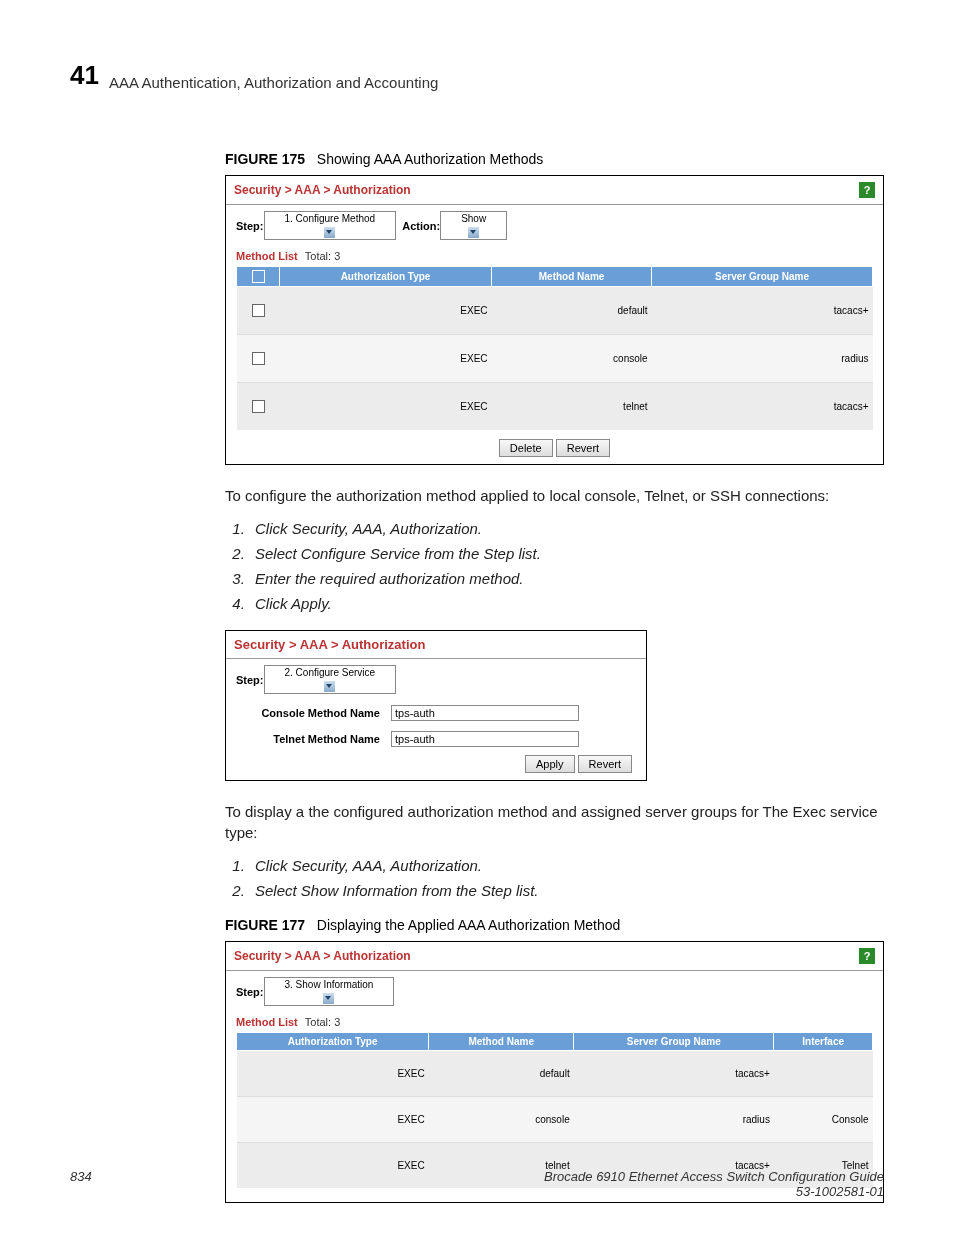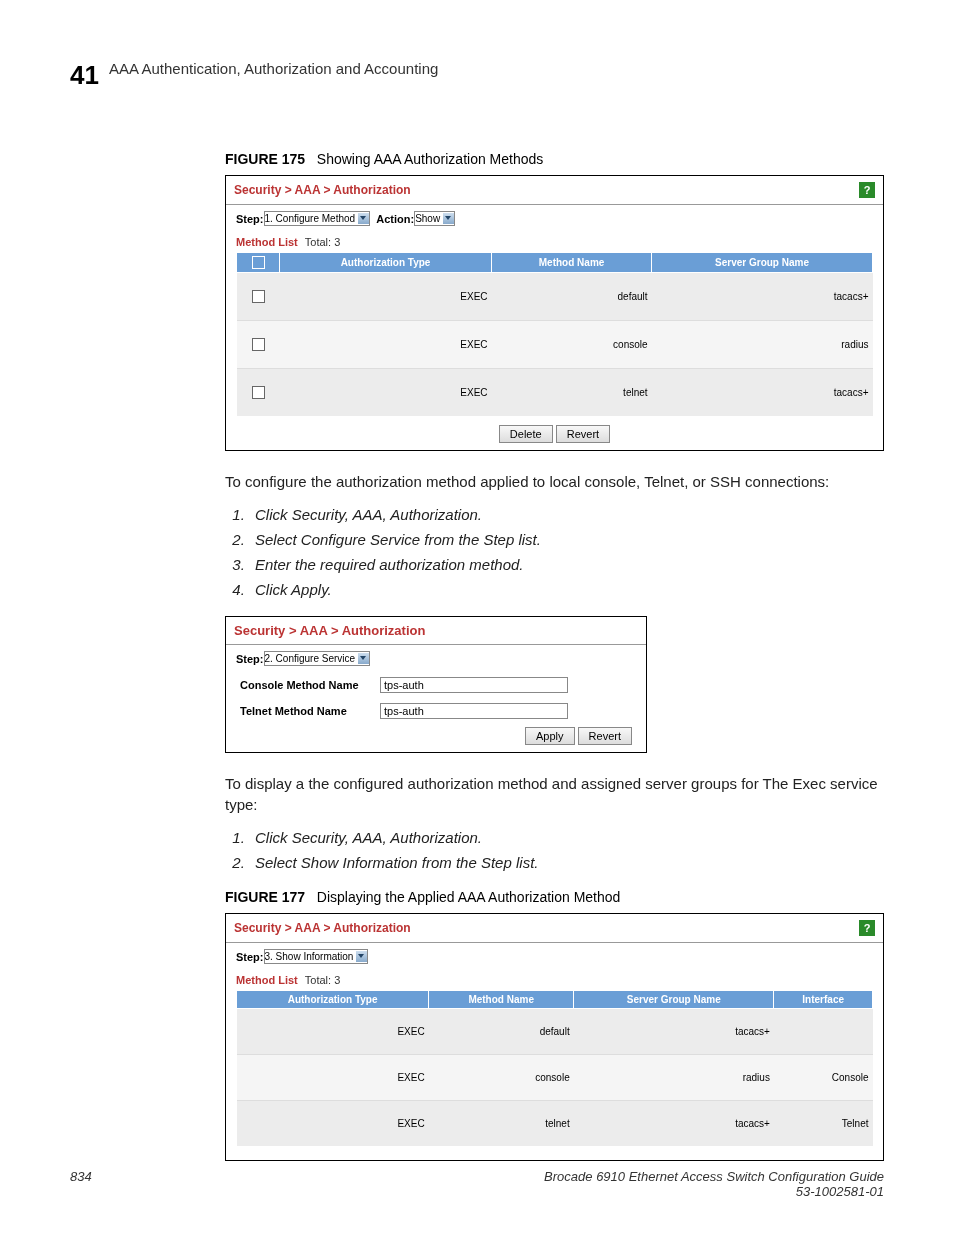--- a/index.html
+++ b/index.html
@@ -10,21 +10,21 @@
   }
   .page {
     width: 954px;
     height: 1235px;
     padding: 60px 70px 40px 70px;
     box-sizing: border-box;
     position: relative;
   }
   .header-row {
     display: flex;
-    align-items: flex-start;
+    align-items: flex-end;
     margin-bottom: 60px;
   }
   .chapter-num {
     font-size: 26px;
     font-weight: bold;
     margin-right: 10px;
   }
   .chapter-title {
     font-size: 15px;
     color: #333;
@@ -65,26 +65,27 @@
     font-weight: bold;
     font-size: 11px;
   }
   .step-row {
     padding: 6px 10px;
     display: flex;
     align-items: center;
   }
   .select-box {
     border: 1px solid #888;
-    padding: 1px 0;
+    padding: 1px 20px;
     display: inline-flex;
     align-items: center;
     gap: 3px;
     font-size: 10px;
     background: #fff;
+    flex-direction: column;
   }
   .dd-arrow {
     width:11px; height:11px;
     background: linear-gradient(#cde, #8ac);
     display:inline-block;
     position:relative;
   }
   .dd-arrow::after {
     content:"";
     position:absolute;
@@ -151,26 +152,27 @@
     padding-left: 24px;
     font-style: italic;
   }
   ol.steps li { margin-bottom: 8px; padding-left:6px; }
   .form-row {
     display:flex;
     align-items:center;
     padding:5px 14px;
     font-size:11px;
   }
-  .form-row .lbl { width:140px; font-weight:bold; }
+  .form-row .lbl { width:140px; font-weight:bold;text-align:right; }
   .form-row input {
     width:180px;
     border:1px solid #888;
     font-size:11px;
     padding:1px 3px;
+    margin-left:11px;
   }
   .footer {
     position: absolute;
     bottom: 36px;
     left: 70px;
     right: 70px;
     display: flex;
     justify-content: space-between;
     font-size: 13px;
     font-style: italic;

